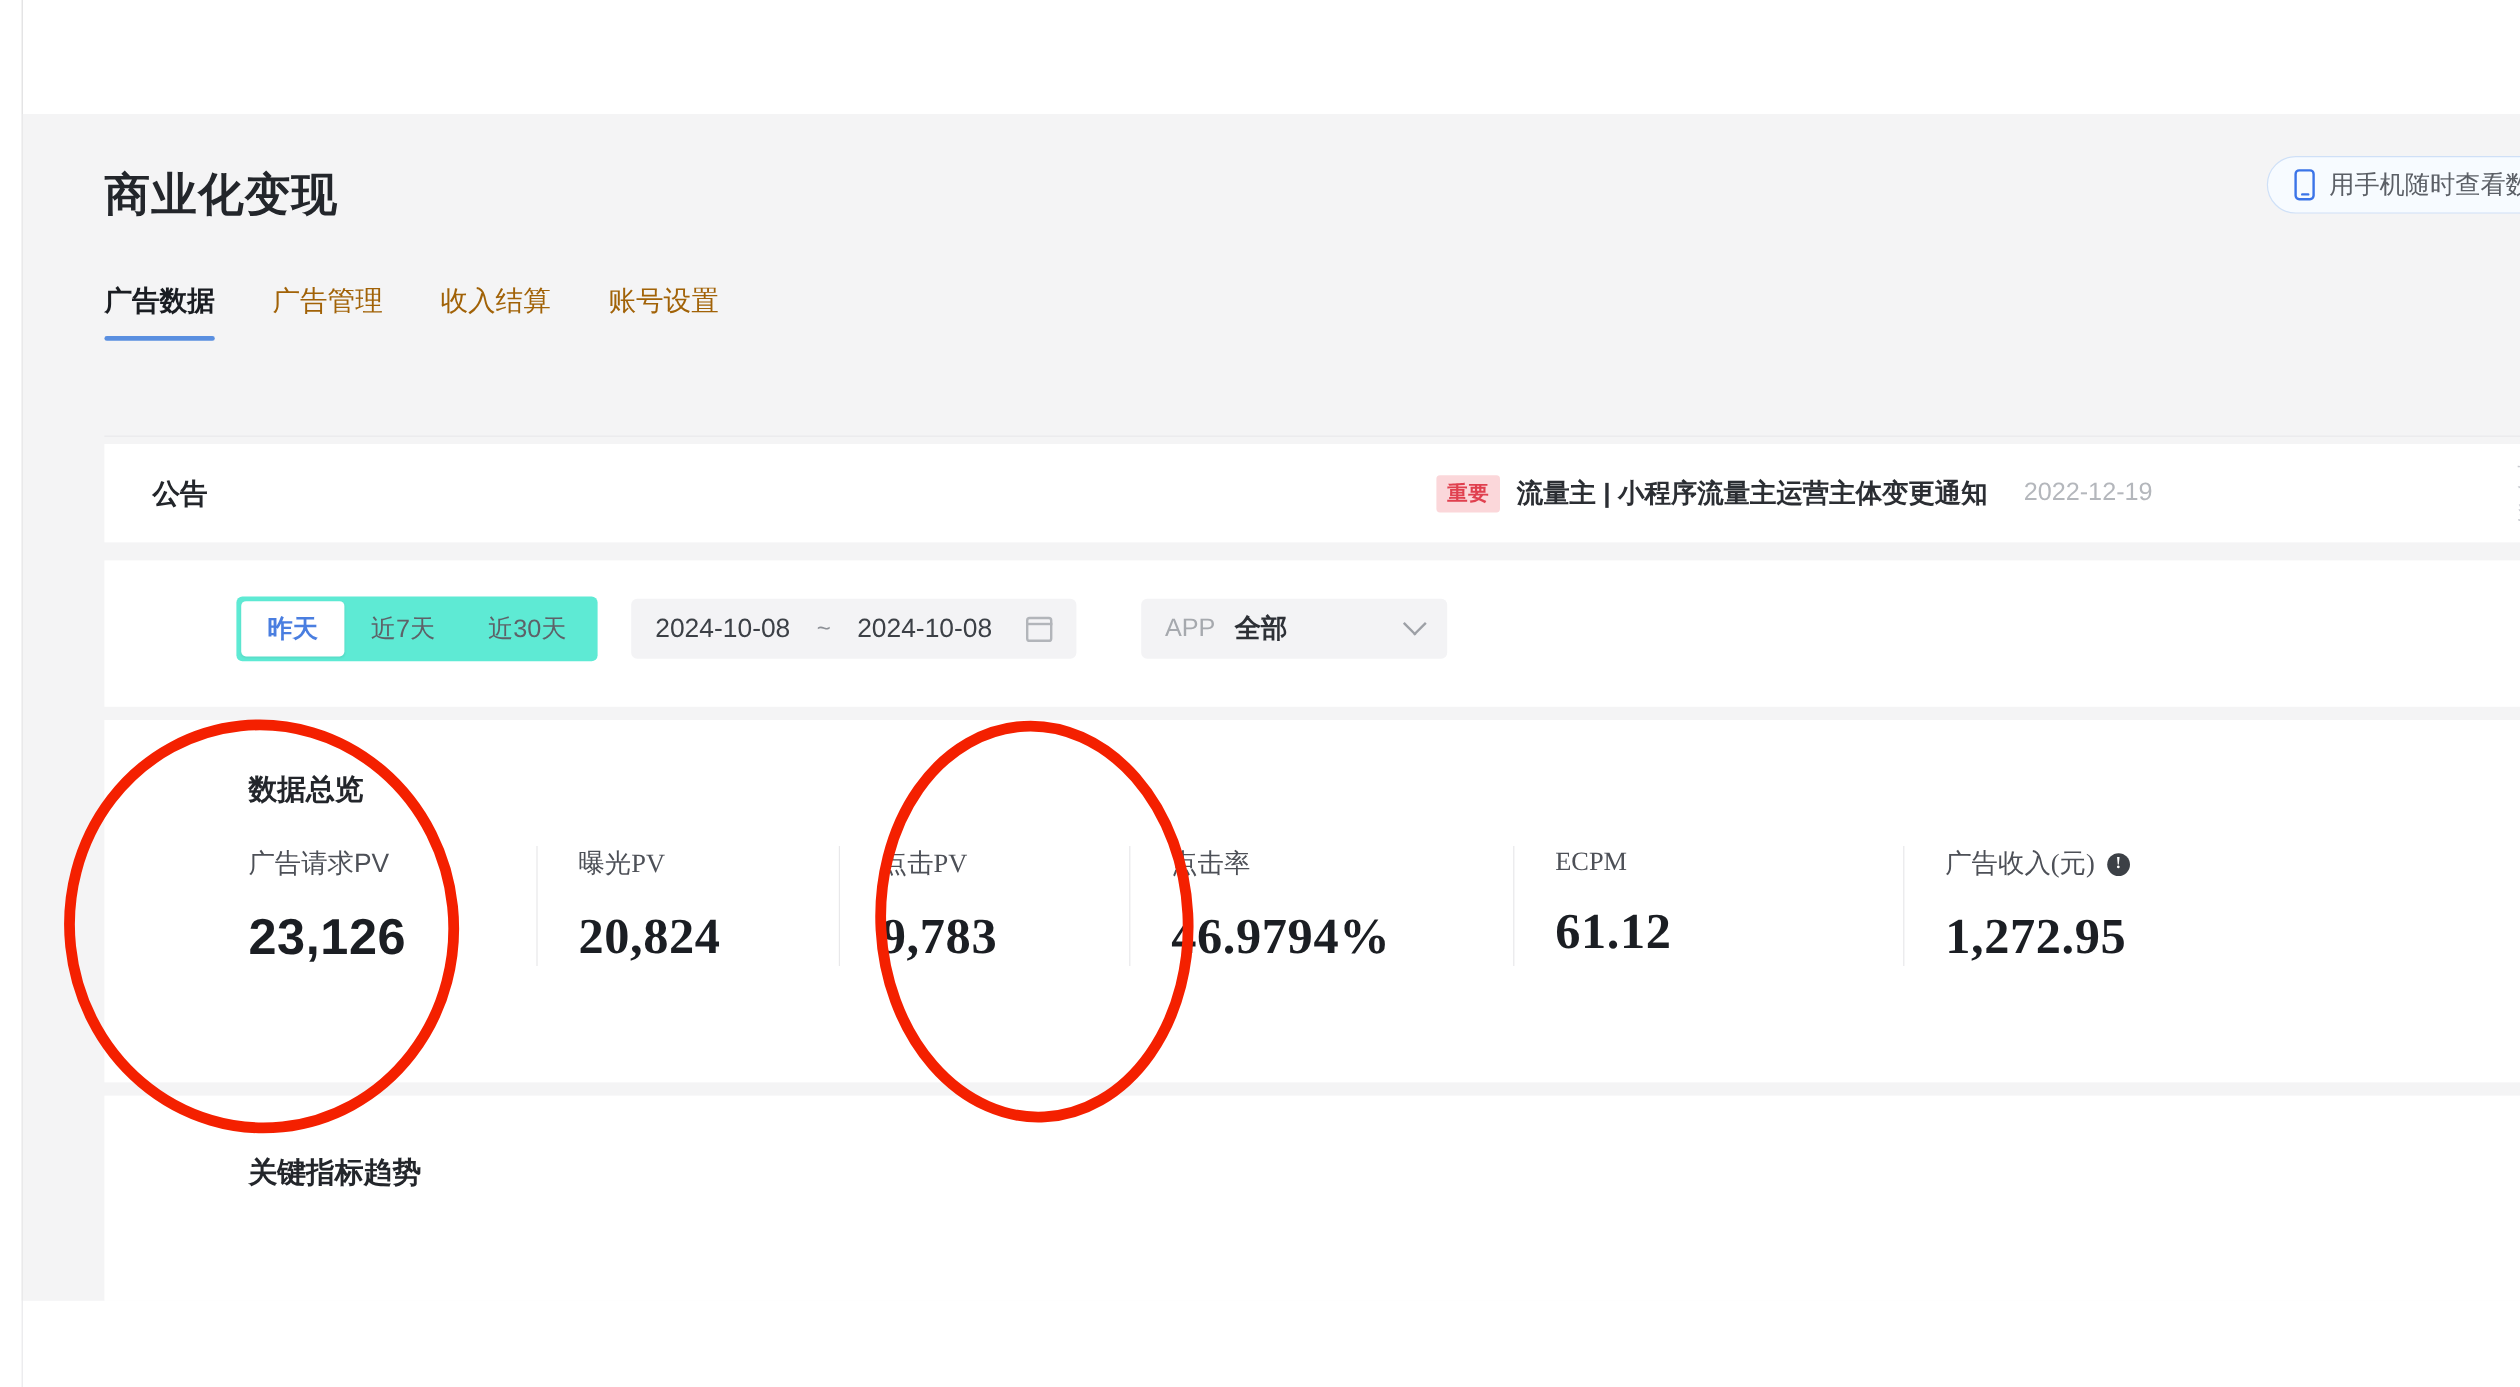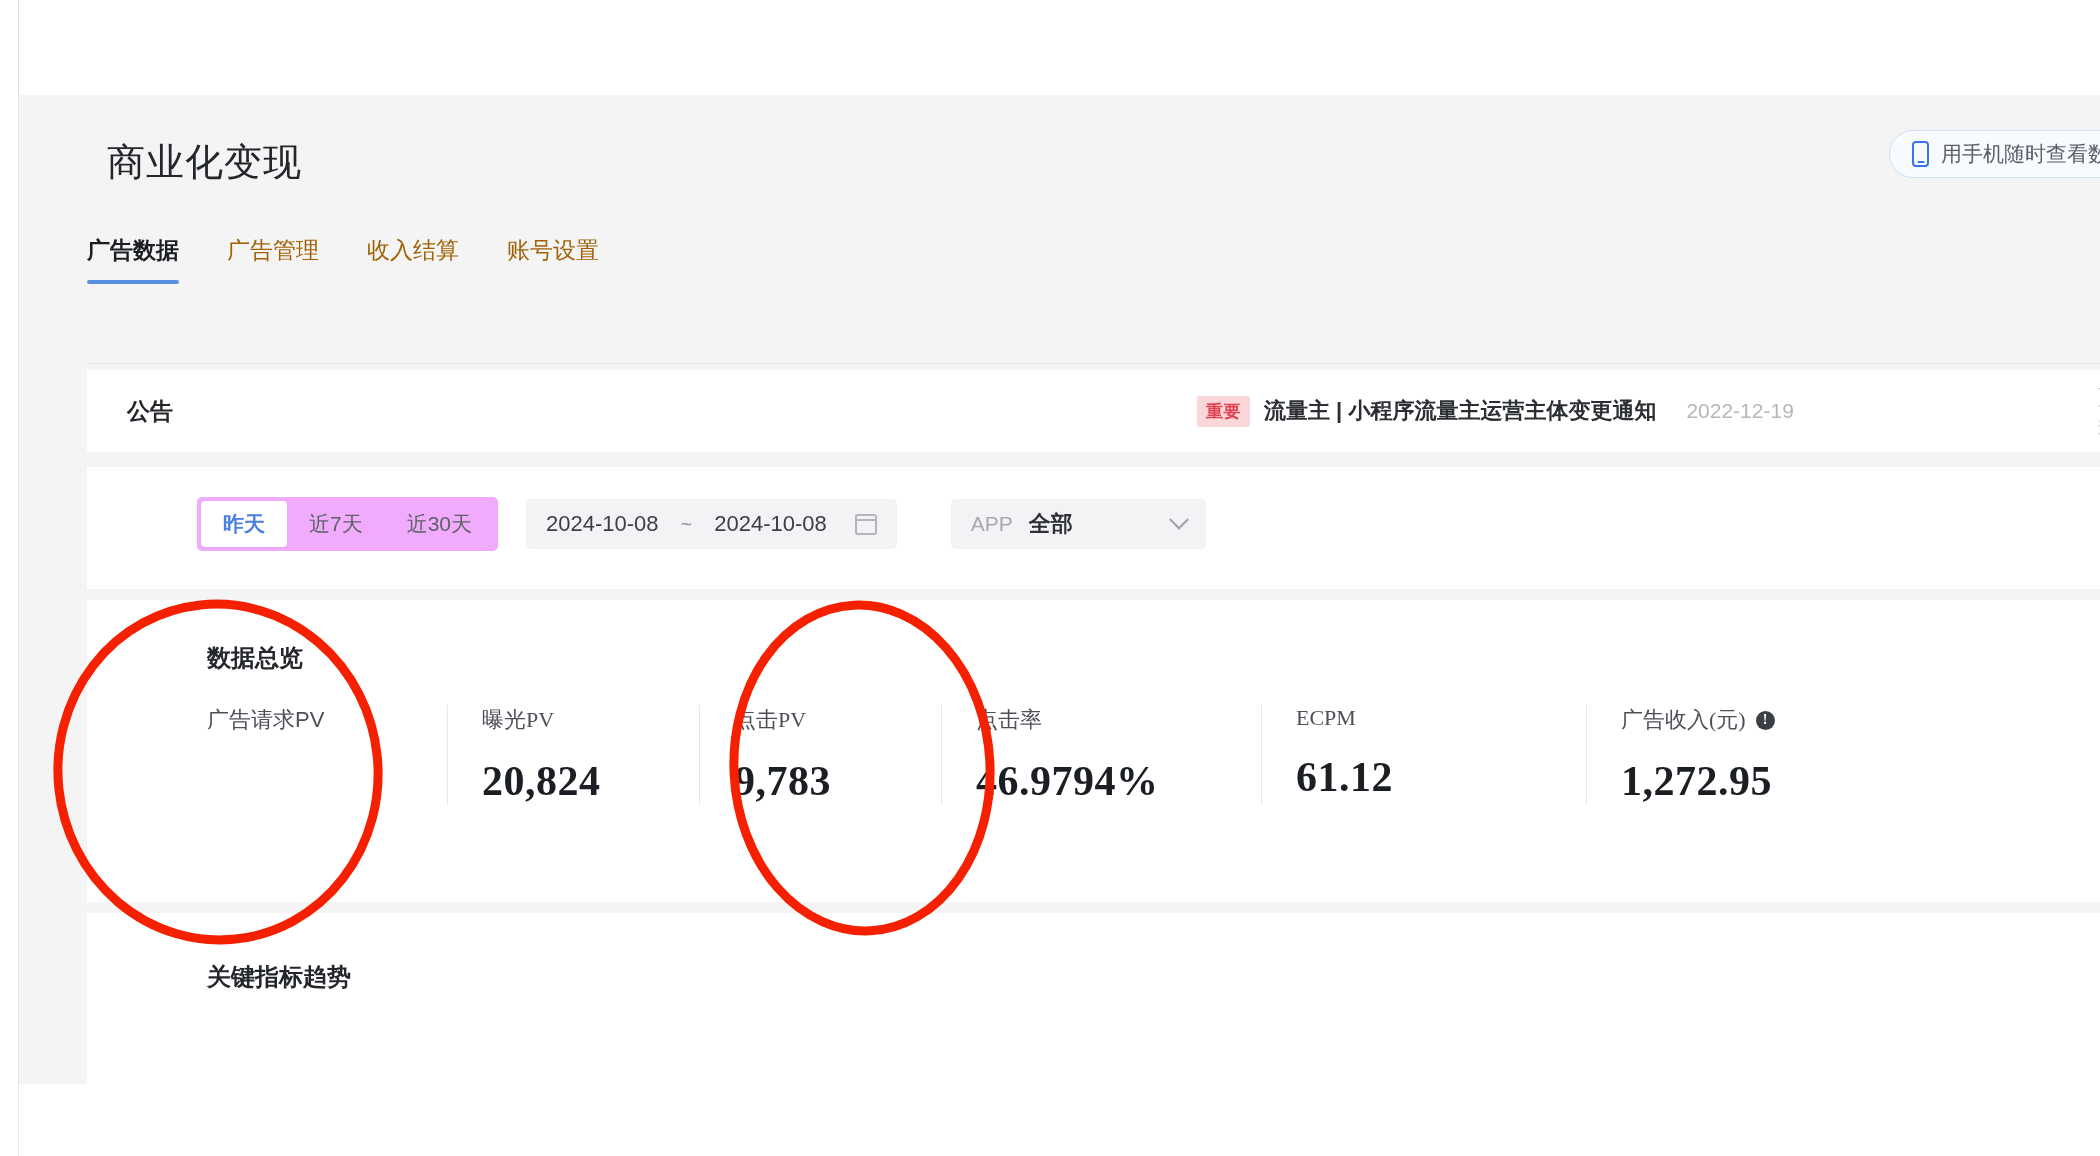--- a/index.html
+++ b/index.html
@@ -18,21 +18,21 @@
     background:#f4f4f5;
     border-left:1px solid #e6e6e8;
   }
   
   .chrome-rule { position:absolute; left:18px; top:0; width:1px; height:95px; background:#dededf; }
   .chrome-rule2 { position:absolute; left:18px; bottom:0; width:1px; height:72px; background:#e8e8ea; }
 
   
   .header { position:absolute; left:68px; top:42px; }
   .page-title {
-    font-size:38px; font-weight:normal; color:#23262b; letter-spacing:1px;margin-left:20px;
+    font-size:38px; font-weight:bold; color:#23262b; letter-spacing:1px;
   }
   .phone-btn {
     position:absolute; top:35px; left:1870px;
     display:flex; align-items:center; gap:12px;
     height:48px; padding:0 22px;
     border:1.5px solid #cfe0f7; border-radius:26px;
     background:#f7fbff; white-space:nowrap;
   }
   .phone-icon { width:17px; height:26px; border:2.5px solid #3b74e8; border-radius:4px; position:relative; flex:0 0 auto;}
   .phone-icon:after { content:""; position:absolute; left:50%; transform:translateX(-50%); bottom:2px; width:7px; height:2px; background:#3b74e8; border-radius:1px;}
@@ -65,21 +65,21 @@
   .badge-imp { background:#fbd7da; color:#e0404f; }
   .ann-item { position:absolute; display:flex; align-items:center; gap:14px; }
   #ann-1 { left:160px; }
   #ann-2 { left:1110px; }
   .ann-text { font-size:22px; color:#2b2e33; font-weight:600; white-space:nowrap; }
   .ann-date { font-size:21px; color:#b4b7bc; margin-left:16px; white-space:nowrap; }
   .ann-more { position:absolute; left:2010px; font-size:21px; color:#c9ccd1; }
 
   
   .filter-row { position:absolute; left:110px; top:30px; display:flex; align-items:center; gap:28px; }
-  .seg-group { display:flex; background:#f0abfc; border-radius:5px; padding:4px; }
+  .seg-group { display:flex; background:#5eead4; border-radius:5px; padding:4px; }
   .seg { font-size:21px; color:#5e6168; padding:9px 22px; border-radius:4px; white-space:nowrap; }
   .seg.active { background:#ffffff; color:#4a7ee0; font-weight:600; box-shadow:0 1px 2px rgba(0,0,0,.07); }
   .daterange {
     display:flex; align-items:center; gap:22px;
     background:#f3f3f5; border-radius:5px; height:50px; padding:0 20px;
   }
   .dr-date { font-size:22px; color:#3c4046; white-space:nowrap; }
   .dr-tilde { font-size:20px; color:#8d9096; }
   .cal-icon { width:22px; height:21px; border:2px solid #b2b5ba; border-radius:3px; position:relative; margin-left:6px;}
   .cal-icon:before { content:""; position:absolute; left:-2px; right:-2px; top:3px; height:2px; background:#b2b5ba; }
@@ -175,20 +175,21 @@
       </div>
     </div>
 
     <div class="card" id="overview-card">
       <div class="section-title">数据总览</div>
 
       <div class="metrics">
 
         <div class="metric" style="width:240px">
           <div class="metric-label">广告请求PV</div>
+          <div class="metric-value">23,126</div>
         </div>
 
         <div class="metric" style="width:252px">
           <div class="metric-label">曝光PV</div>
           <div class="metric-value">20,824</div>
         </div>
 
         <div class="metric" style="width:242px">
           <div class="metric-label">点击PV</div>
           <div class="metric-value">9,783</div>

